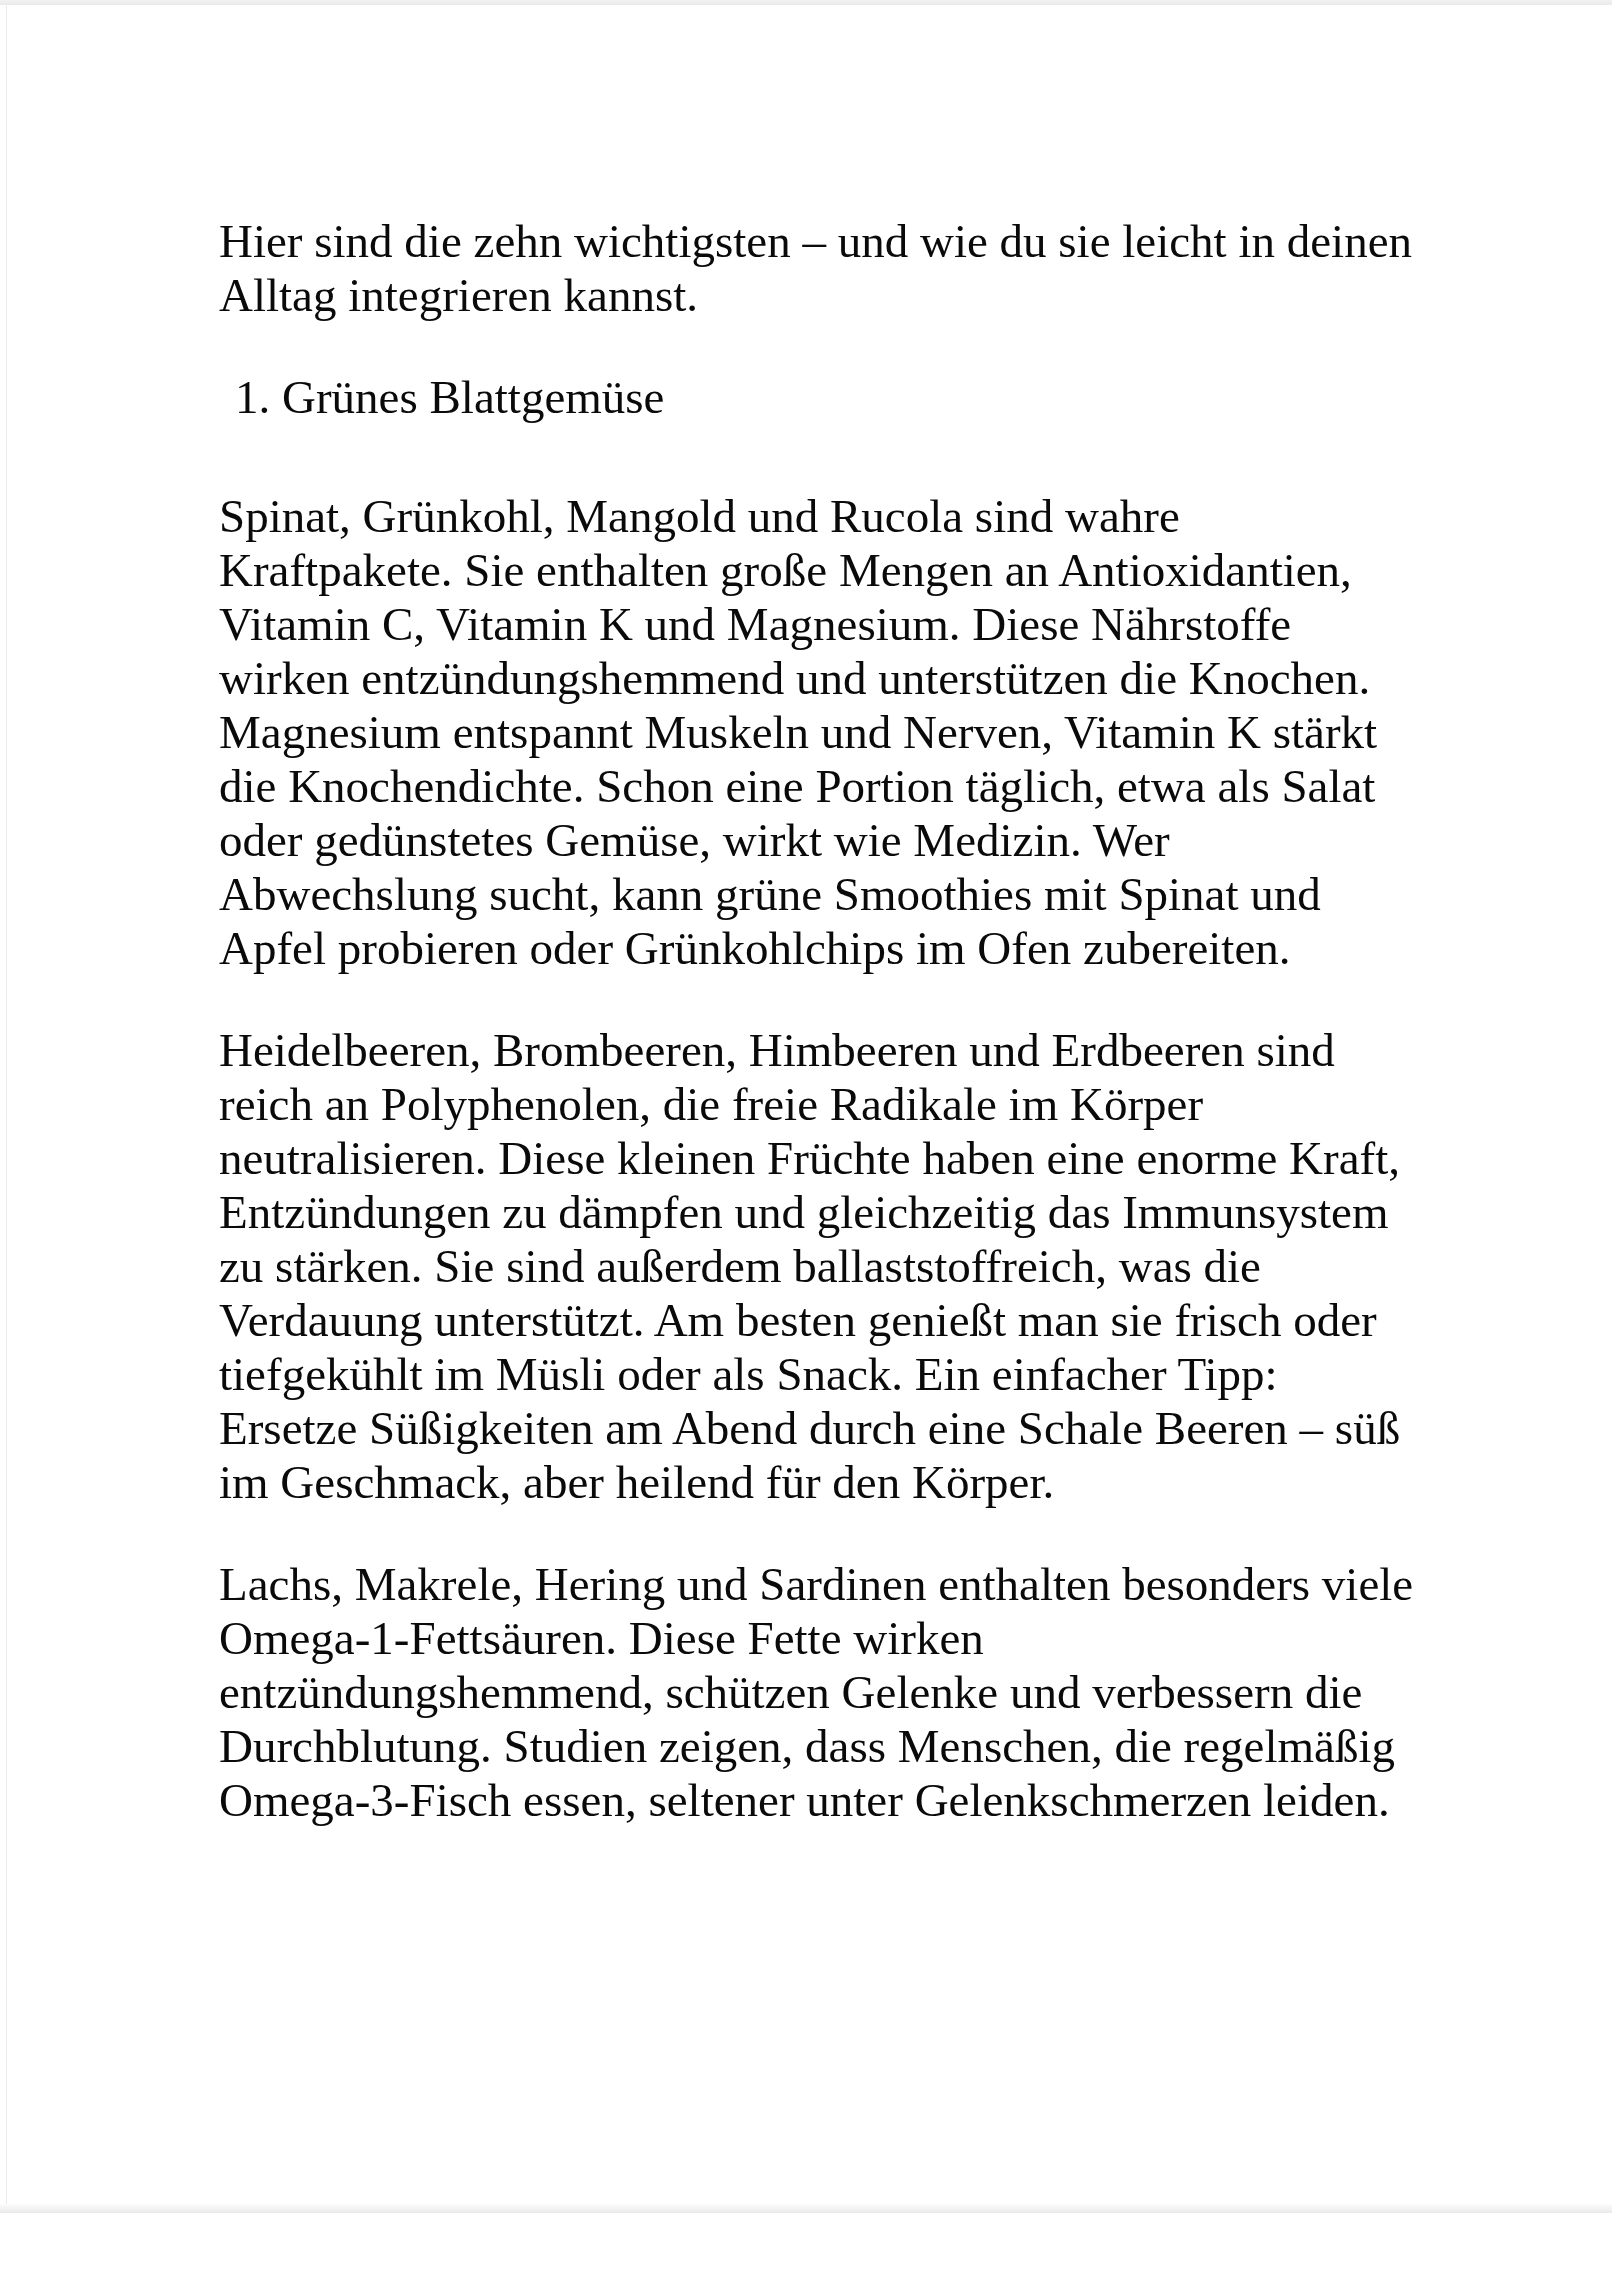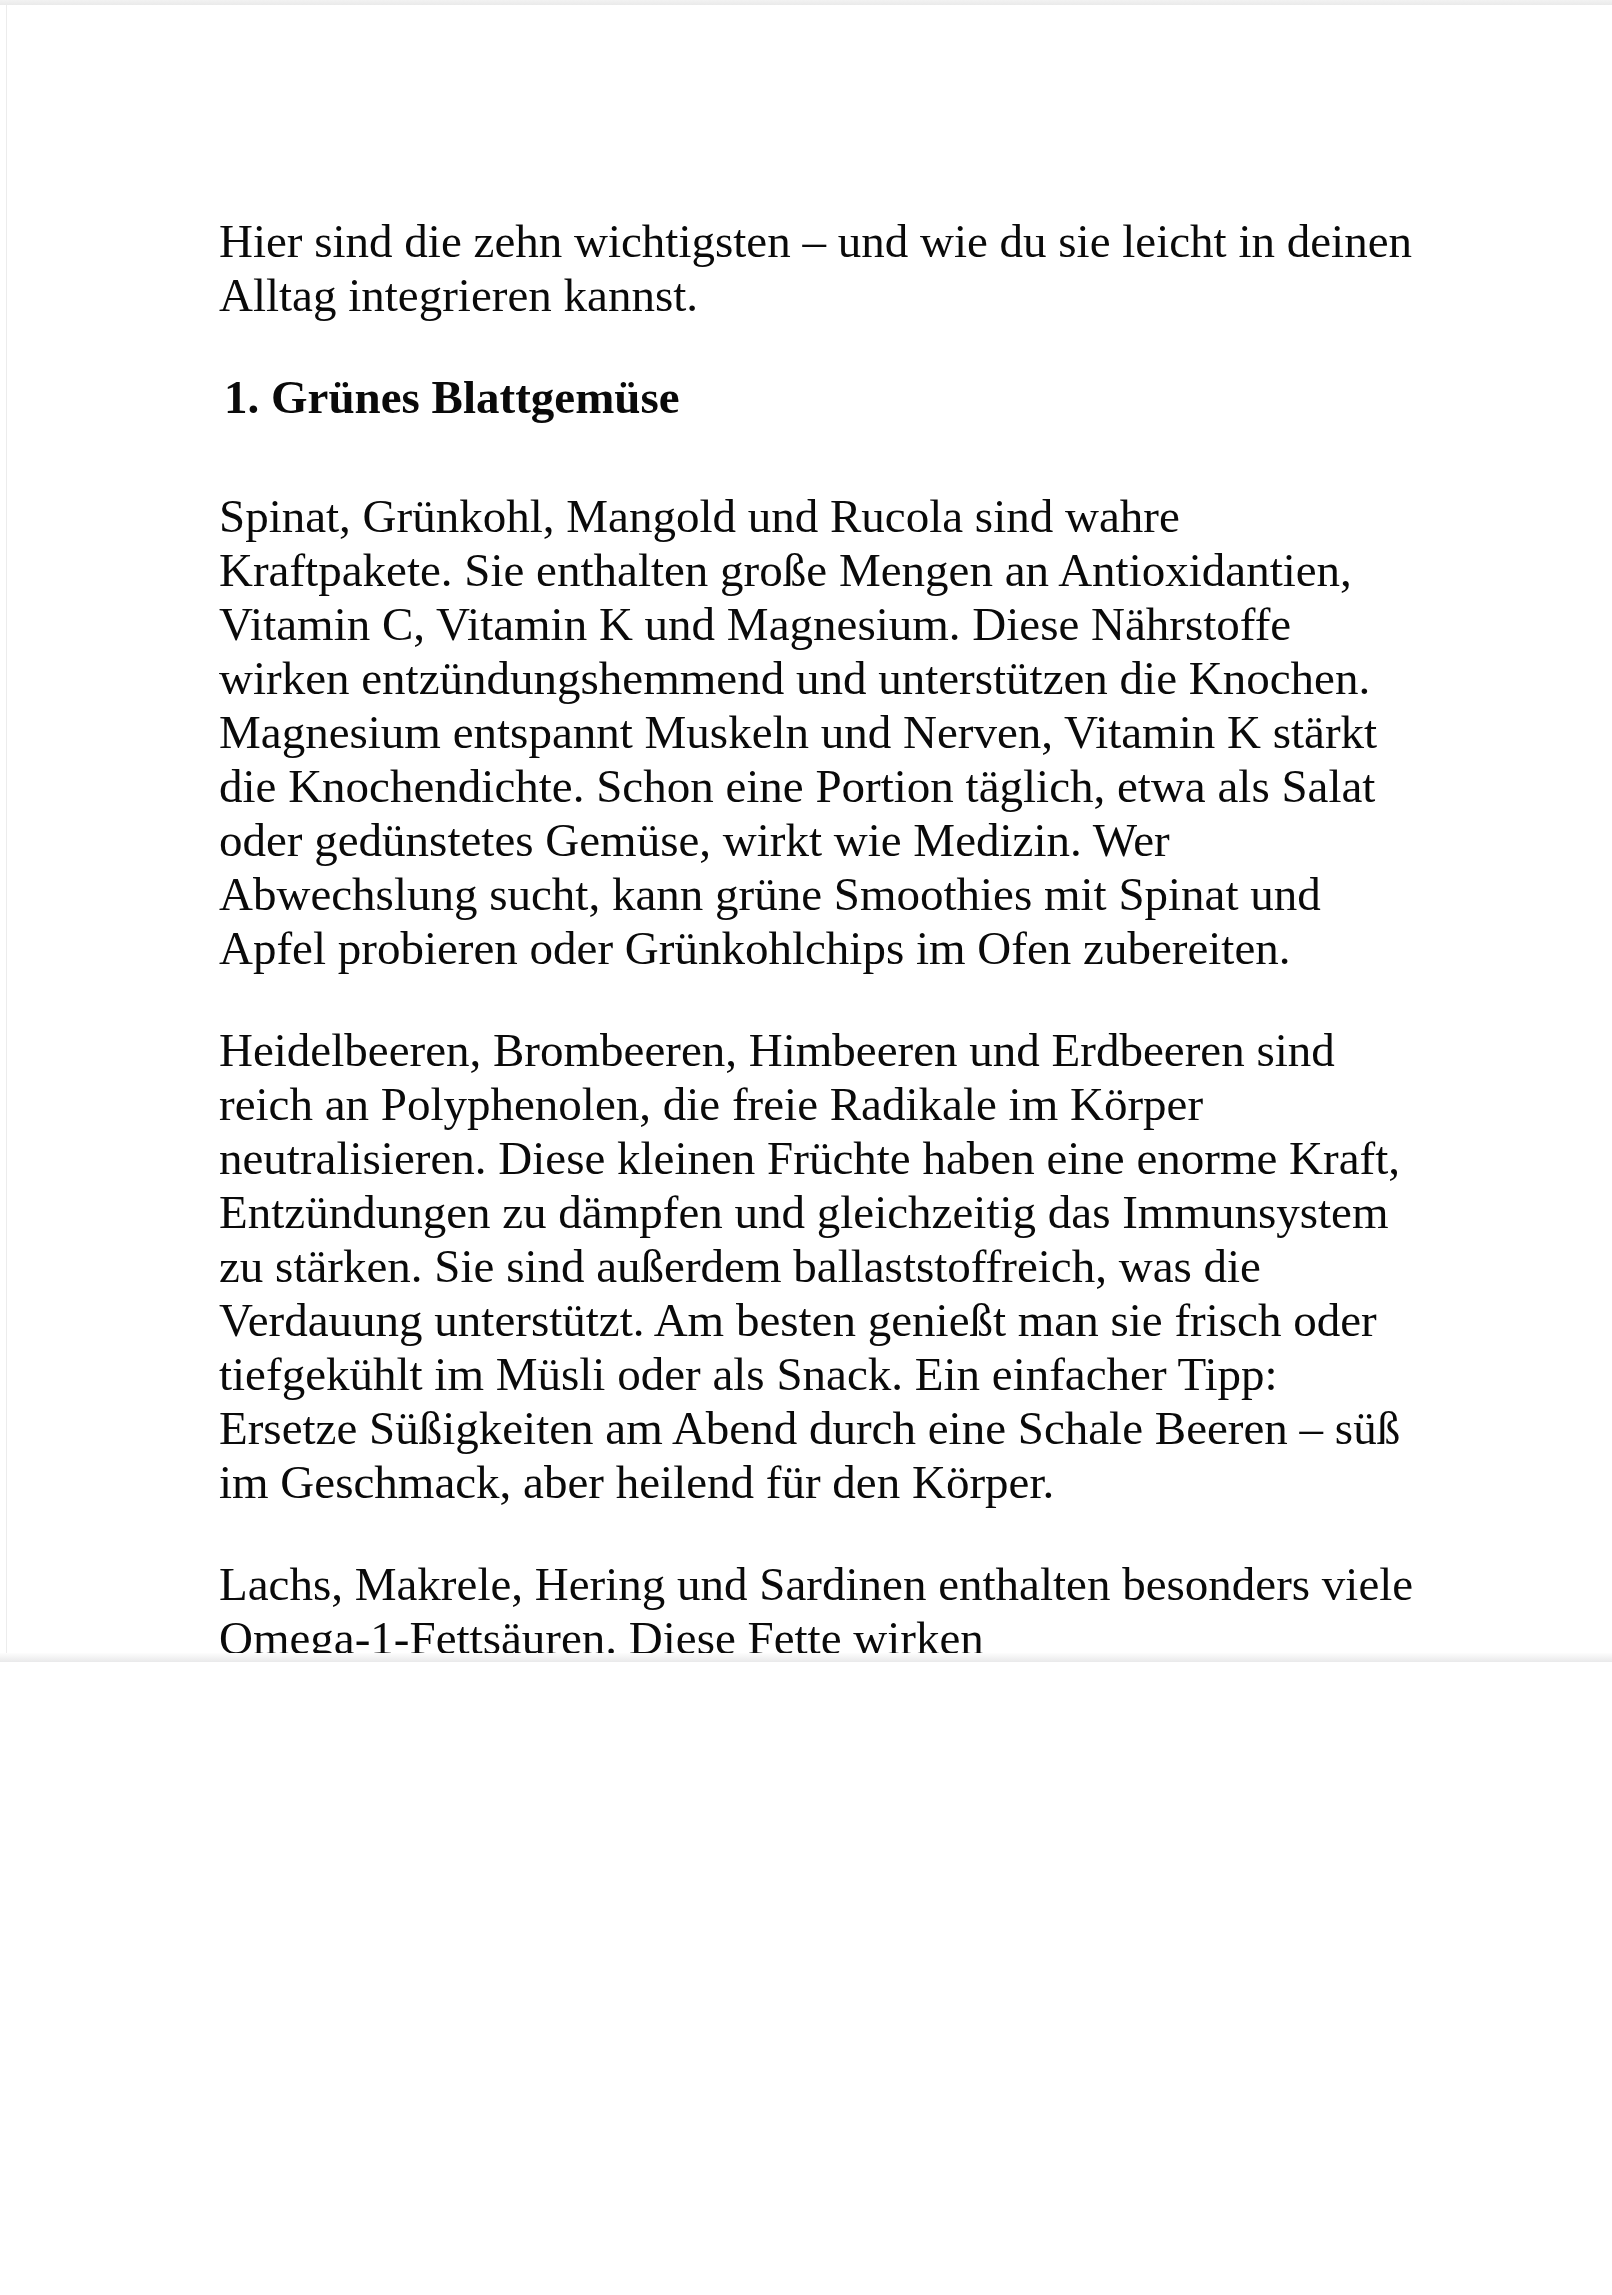--- a/index.html
+++ b/index.html
@@ -3,21 +3,21 @@
 <meta charset="utf-8">
 <style>
   html, body {
     margin: 0;
     padding: 0;
     background: #ffffff;
   }
   .viewport {
     position: relative;
     width: 1613px;
-    height: 1662px;
+    height: 2213px;
     background: #ffffff;
     overflow: hidden;
   }
   
   .edge-top {
     position: absolute;
     top: 0; left: 0; right: 0;
     height: 5.4px;
     background: linear-gradient(#f2f2f2, #eaeaea);
   }
@@ -44,24 +44,24 @@
     font-family: "Liberation Serif", "DejaVu Serif", serif;
     font-size: 47px;
     line-height: 54px;
     font-weight: normal;
   }
   .para {
     margin: 0 0 48px 0;
     white-space: pre-line; 
   }
   .heading {
-    margin: 0 0 65px 5px;
+    margin: 0 0 65px 16px;
     font-size: 47px;
     line-height: 54px;
-    font-weight: bold;
+    font-weight: normal;
     white-space: pre-line;
   }
 </style>
 </head>
 <body>
 
 <div class="viewport">
   <div class="edge-top"></div>
   <div class="edge-left"></div>
 

